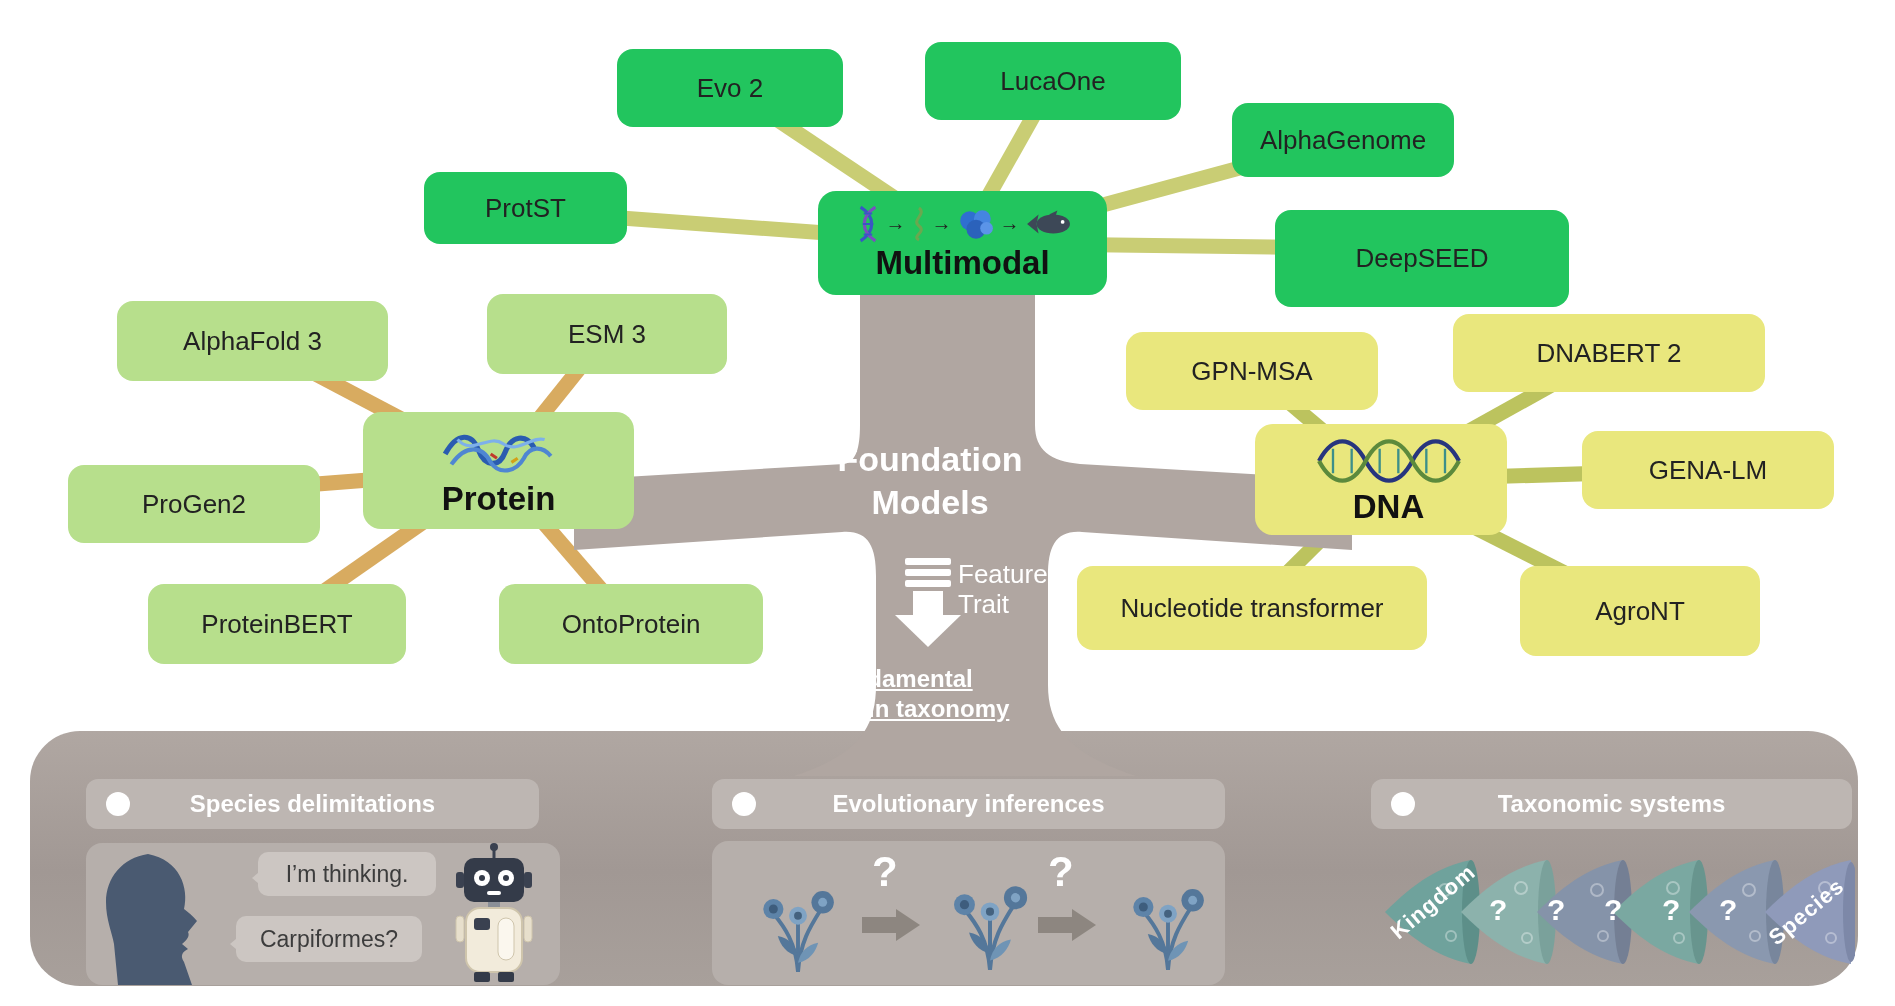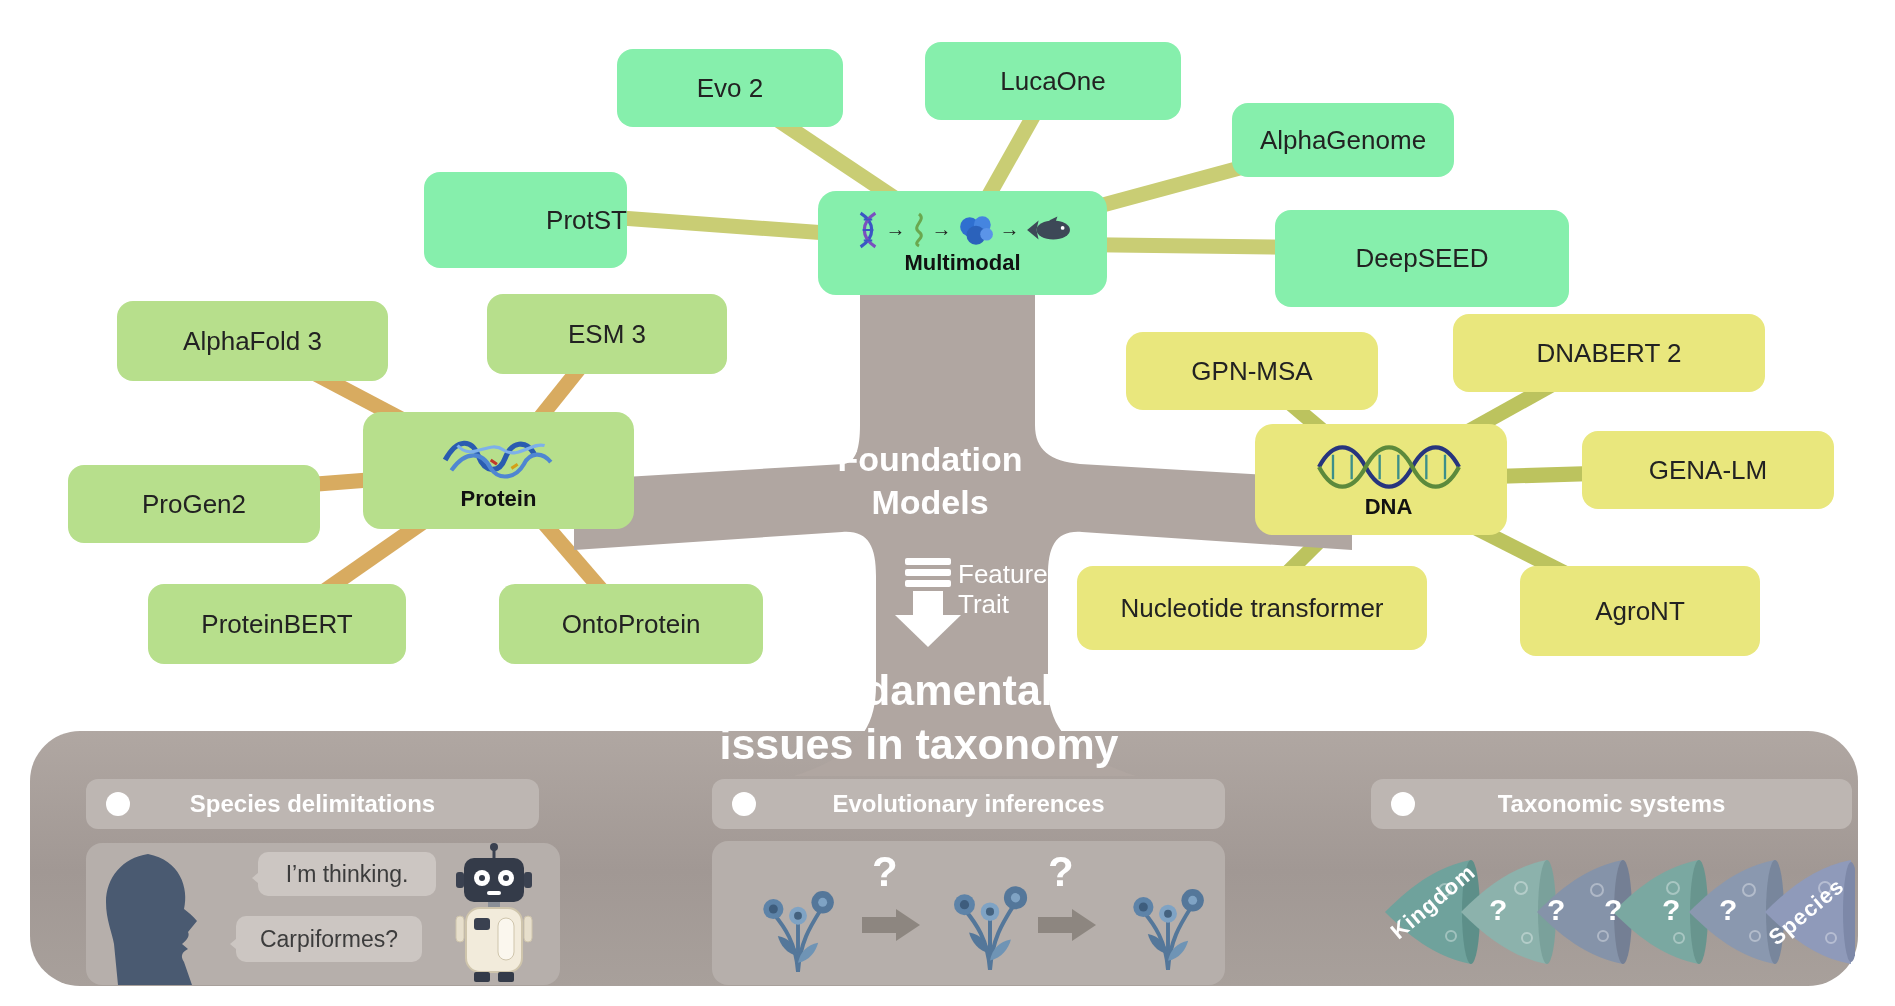--- a/index.html
+++ b/index.html
@@ -6,33 +6,33 @@
   body { background:#ffffff; font-family:"Liberation Sans", sans-serif; }
   .stage { position:relative; width:1895px; height:1006px; background:#ffffff; overflow:hidden; }
 
   .links { position:absolute; left:0; top:0; z-index:2; pointer-events:none; }
   .bottom-panel { position:absolute; left:30px; top:731px; width:1828px; height:255px;
                   border-radius:50px; z-index:1;
                   background:linear-gradient(180deg,#b0a7a2 0%,#a19894 55%,#a8a09b 100%); }
 
   .mb { position:absolute; border-radius:16px; display:flex; align-items:center; justify-content:center;
         font-size:26px; color:#222; z-index:3; text-align:center; }
-  .tan    { background:#86efac; }
+  .tan    { background:#22c55e; }
   .green  { background:#b7df8c; }
   .yellow { background:#e9e77d; }
 
   .hub { position:absolute; border-radius:18px; display:flex; flex-direction:column;
          align-items:center; justify-content:center; z-index:3; }
-  .hub-label { font-weight:bold; font-size:22px; color:#111; line-height:1.1; }
+  .hub-label { font-weight:bold; font-size:33px; color:#111; line-height:1.1; }
   .icon-row { display:flex; align-items:center; gap:5px; margin-bottom:2px; }
   .flow-arrow-char { font-size:20px; color:#222; font-weight:bold; }
 
   .trunk-text { position:absolute; z-index:4; color:#ffffff; font-weight:bold; text-align:center; line-height:1.25; }
   .foundation-title { left:780px; top:438px; width:300px; font-size:34px; }
-  .fundamental-title { left:719px; top:664px; width:400px; font-size:43px; }
+  .fundamental-title { left:698px; top:664px; width:400px; font-size:24px;text-decoration:underline; }
 
   .stripe { position:absolute; left:905px; width:46px; height:7px; background:#fff; z-index:4; border-radius:2px; }
   .arrow-stem { position:absolute; left:913px; top:591px; width:30px; height:24px; background:#fff; z-index:4; }
   .arrow-head { position:absolute; left:895px; top:615px; width:0; height:0; z-index:4;
                 border-left:33px solid transparent; border-right:33px solid transparent; border-top:32px solid #fff; }
   .flow-label { position:absolute; left:958px; top:560px; z-index:4; color:#fff; font-size:26px; line-height:1.15; font-weight:normal; text-align:left; }
 
   .sec-header { position:absolute; height:50px; background:#bdb6b2; border-radius:12px; z-index:3;
                 display:flex; align-items:center; justify-content:center; }
   .sec-header .bullet { position:absolute; left:20px; top:13px; width:24px; height:24px; border-radius:50%; background:#fff; }
@@ -168,21 +168,21 @@
 
   <div class="hub yellow" style="left:1255px; top:424px; width:252px; height:111px;padding-left:15px;">
     <svg width="180" height="56" viewBox="0 0 160 60">
       <path d="M5 30 C 20 2 40 2 55 30 C 70 58 90 58 105 30 C 120 2 140 2 155 30" stroke="#27357e" stroke-width="4.5" fill="none"></path>
       <path d="M5 30 C 20 58 40 58 55 30 C 70 2 90 2 105 30 C 120 58 140 58 155 30" stroke="#5c8a3c" stroke-width="4.5" fill="none"></path>
       <path d="M20 17 L20 43 M40 17 L40 43 M70 17 L70 43 M90 17 L90 43 M120 17 L120 43 M140 17 L140 43" stroke="#3c8f8a" stroke-width="2.5"></path>
     </svg>
     <div class="hub-label">DNA</div>
   </div>
 
-  <div class="mb tan" style="left:424px; top:172px; width:203px; height:96px;justify-content:flex-end;">
+  <div class="mb tan" style="left:424px; top:172px; width:203px; height:72px;">
       <span>ProtST</span>
     </div>
   <div class="mb tan" style="left:617px; top:49px; width:226px; height:78px;">
       <span>Evo 2</span>
     </div>
   <div class="mb tan" style="left:925px; top:42px; width:256px; height:78px;">
       <span>LucaOne</span>
     </div>
   <div class="mb tan" style="left:1232px; top:103px; width:222px; height:74px;">
       <span>AlphaGenome</span>

